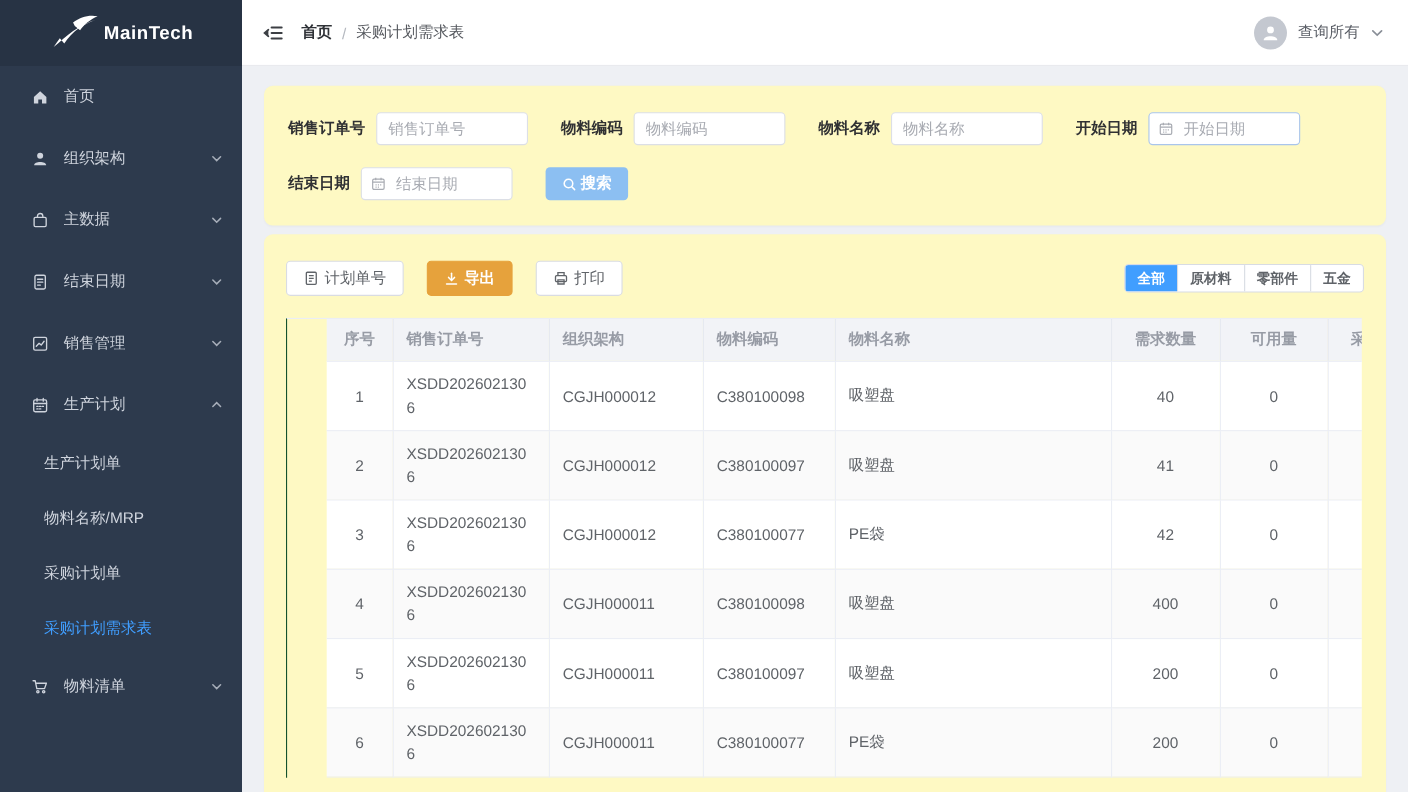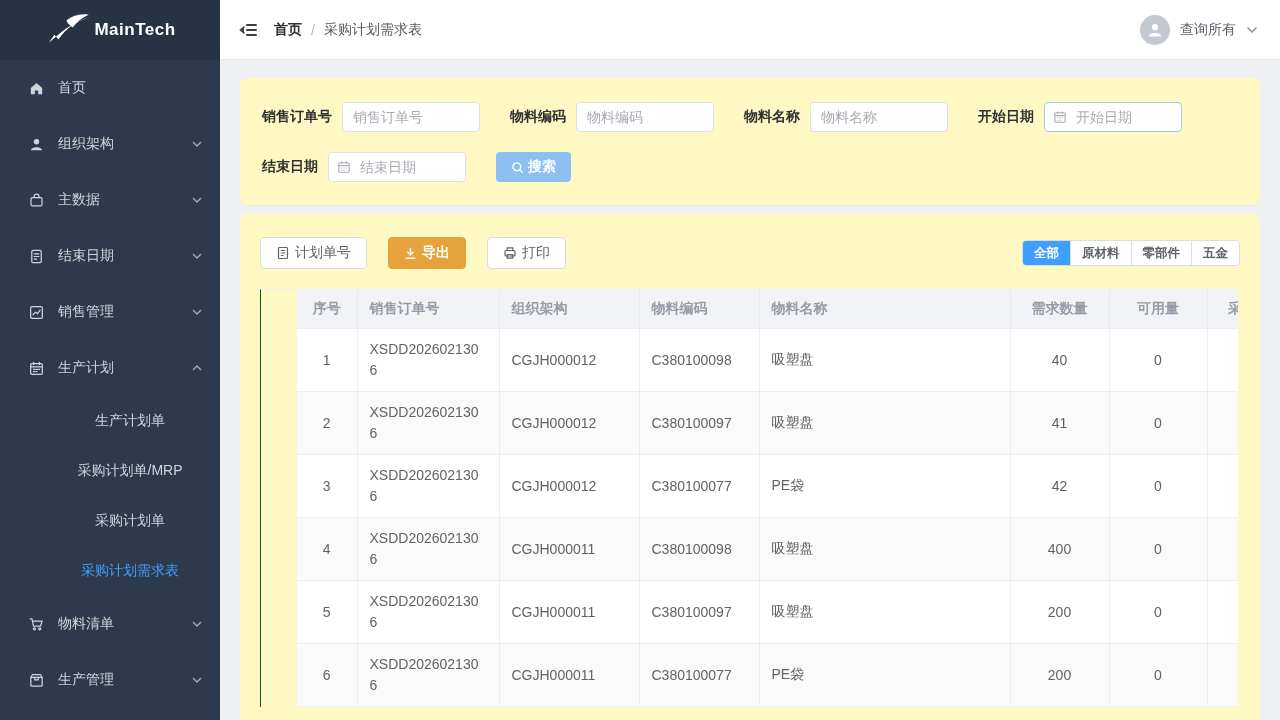--- a/index.html
+++ b/index.html
@@ -14,21 +14,21 @@
   .logo-text { color:#fff; font-weight:bold; font-size:17px;
     letter-spacing:.5px; }
   .menu { }
   .menu-item { height:56px; display:flex; align-items:center; padding:0 18px 0 28px;
     color:#cfd4dd; font-size:14px; cursor:pointer; }
   .menu-item .mi-icon { width:17px; height:17px; margin-right:13px; flex:0 0 17px;
     display:flex; align-items:center; }
   .menu-item .mi-label { flex:1; }
   .menu-item .mi-arrow { width:10px; height:10px; opacity:.75; display:flex; }
   .submenu-item { height:50px; display:flex; align-items:center; padding-left:40px;
-    color:#cfd4dd; font-size:14px; cursor:pointer;justify-content:center; }
+    color:#cfd4dd; font-size:14px; cursor:pointer; }
   .submenu-item.active { color:var(--accent); }
 
   
   .main { position:absolute; left:220px; top:0; width:1060px; height:720px; }
   .topbar { height:60px; background:#fff; border-bottom:1px solid #e9eaee;
     display:flex; align-items:center; padding:0 22px 0 18px; }
   .fold-btn { width:22px; height:22px; margin-right:14px; cursor:pointer;
     display:flex; align-items:center; }
   .crumb { display:flex; align-items:center; gap:9px; font-size:14px; }
   .crumb-home { font-weight:bold; color:#2f3237; cursor:pointer; }
@@ -184,52 +184,37 @@
         <span class="mi-arrow">
           <svg width="10" height="10" viewBox="0 0 10 10" fill="none" stroke="#cfd4dd" stroke-width="1.4" stroke-linecap="round" style="transform:rotate(180deg)">
             <path d="M1.5 3.5 L5 7 L8.5 3.5"></path>
           </svg>
         </span>
       </div>
       <div class="submenu-item">
         <span>生产计划单</span>
       </div>
       <div class="submenu-item">
-        <span>采购计划单/MRP</span>
+        <span>物料名称/MRP</span>
       </div>
       <div class="submenu-item">
         <span>采购计划单</span>
       </div>
       <div class="submenu-item active">
         <span>采购计划需求表</span>
       </div>
       <div class="menu-item">
         <span class="mi-icon">
           <svg width="17" height="17" viewBox="0 0 18 18" fill="none" stroke="#cfd4dd" stroke-width="1.3" stroke-linecap="round" stroke-linejoin="round">
             <path d="M2.2 3 H4.2 L5.8 10.6 H13.2 L15 5.4 H4.7"></path>
             <circle cx="6.8" cy="13.6" r="1.1"></circle>
             <circle cx="12.4" cy="13.6" r="1.1"></circle>
           </svg>
         </span>
         <span class="mi-label">物料清单</span>
-        <span class="mi-arrow">
-          <svg width="10" height="10" viewBox="0 0 10 10" fill="none" stroke="#cfd4dd" stroke-width="1.4" stroke-linecap="round" style="transform:rotate(0deg)">
-            <path d="M1.5 3.5 L5 7 L8.5 3.5"></path>
-          </svg>
-        </span>
-      </div>
-      <div class="menu-item">
-        <span class="mi-icon">
-          <svg width="17" height="17" viewBox="0 0 18 18" fill="none" stroke="#cfd4dd" stroke-width="1.3" stroke-linecap="round" stroke-linejoin="round">
-            <rect x="3" y="5.6" width="12" height="9.4" rx="1"></rect>
-            <path d="M3 5.6 L4.8 2.8 H13.2 L15 5.6"></path>
-            <path d="M7.2 5.6 V8.4 H10.8 V5.6"></path>
-          </svg>
-        </span>
-        <span class="mi-label">生产管理</span>
         <span class="mi-arrow">
           <svg width="10" height="10" viewBox="0 0 10 10" fill="none" stroke="#cfd4dd" stroke-width="1.4" stroke-linecap="round" style="transform:rotate(0deg)">
             <path d="M1.5 3.5 L5 7 L8.5 3.5"></path>
           </svg>
         </span>
       </div>
     </div>
 </div>
 
 <div class="main">

